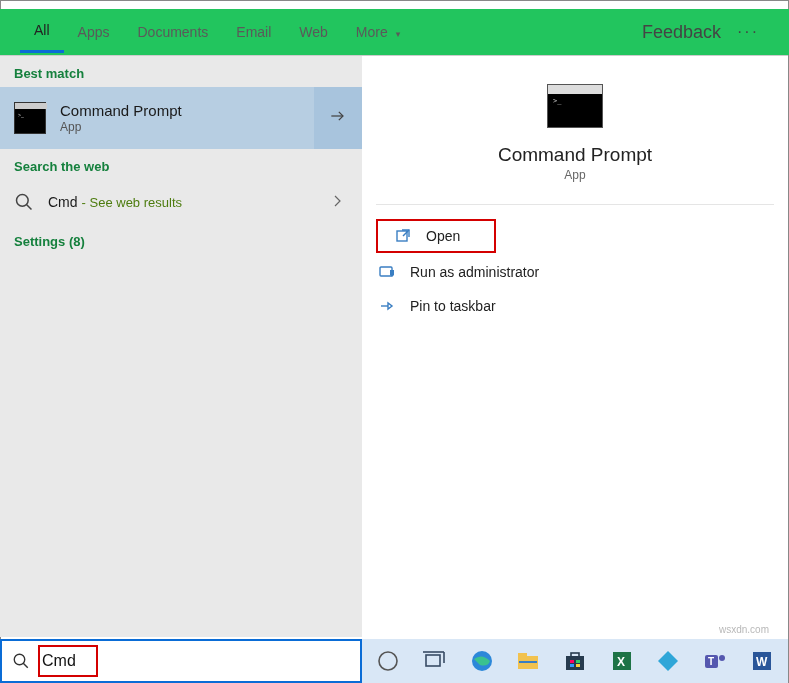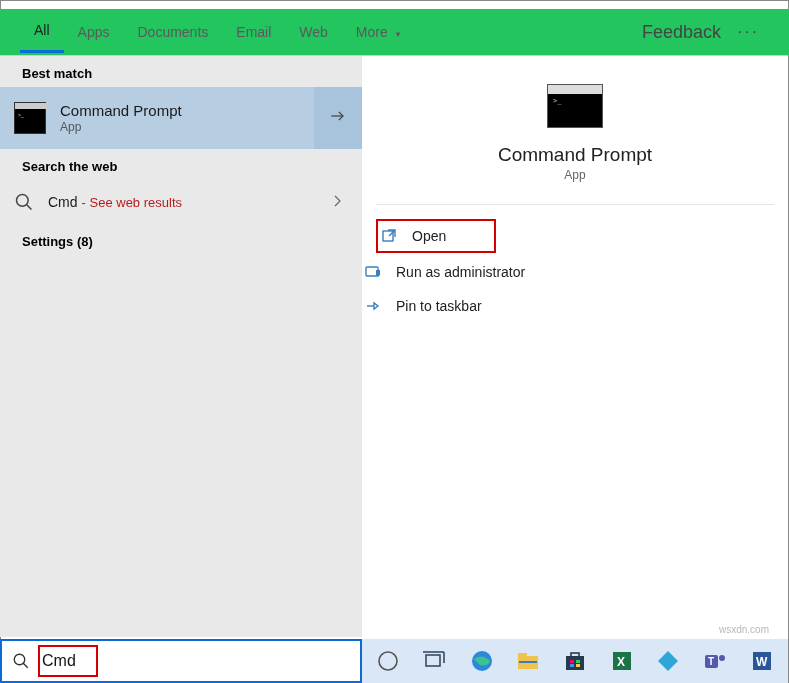--- a/index.html
+++ b/index.html
@@ -9,50 +9,50 @@
   
   .tabs { position: absolute; top: 9px; left: 0; right: 0; height: 46px; display: flex; align-items: center; padding: 0 20px; background: #22c55e; }
   .tab { font-size: 14px; color: #5a5a5a; padding: 8px 14px; cursor: default; }
   .tab.active { color: #222; font-weight: 500; border-bottom: 3px solid #0a6cd6; padding-bottom: 12px; margin-bottom: -3px; }
   .tabs-spacer { flex: 1; }
   .feedback { font-size: 18px; color: #444; padding: 8px 6px; }
   .more-dots { padding: 8px 10px; color: #444; font-size: 16px; letter-spacing: 2px; }
 
   
   .left { position: absolute; top: 55px; left: 0; width: 362px; bottom: 46px; background: #e9e9e9; border-top: 1px solid #ccc; }
-  .section-header { font-size: 13px; font-weight: 600; color: #000000; padding: 10px 22px 6px; }
+  .section-header { font-size: 13px; font-weight: 600; color: #15803d; padding: 10px 14px 6px; }
   .result-item { height: 62px; display: flex; align-items: center; padding: 0 14px; position: relative; }
   .result-item.selected { background: #b7cee2; }
   .app-icon { width: 32px; height: 32px; background: #000; border: 1px solid #333; margin-right: 14px; position: relative; }
   .app-icon svg { width: 32px; height: 32px; }
   .result-text { display: flex; flex-direction: column; }
   .result-title { font-size: 15px; color: #1a1a1a; }
   .result-sub { font-size: 12px; color: #555; margin-top: 1px; }
   .arrow-box { position: absolute; right: 0; top: 0; width: 48px; height: 100%; display: flex; align-items: center; justify-content: center; color: #444; background: #a8c4dd; }
   .arrow-box svg { width: 20px; height: 20px; }
 
   .web-item { height: 44px; display: flex; align-items: center; padding: 0 14px; position: relative; }
   .web-item .search-icon { width: 20px; height: 20px; margin-right: 14px; }
   .web-item .search-icon svg { width: 20px; height: 20px; stroke: #444; }
   .web-text { font-size: 14px; color: #1a1a1a; }
-  .web-sub { font-size: 13px; color: #b91c1c; margin-left: 4px; text-align: right; }
+  .web-sub { font-size: 13px; color: #4d7c0f; margin-left: 4px; text-align: right; }
   .chevron { position: absolute; right: 18px; top: 50%; transform: translateY(-50%); color: #666; }
   .chevron svg { width: 12px; height: 12px; }
 
   
   .right { position: absolute; top: 55px; left: 362px; right: 1px; bottom: 46px; background: #fff; border-top: 1px solid #ccc; }
   .preview { padding: 28px 18px 0 18px; text-align: center; }
   .big-icon { width: 56px; height: 44px; background: #000; border: 1px solid #555; margin: 0 auto 16px; position: relative; }
   .big-icon::before { content: ""; position: absolute; top: 0; left: 0; right: 0; height: 9px; background: #ddd; }
   .big-icon::after { content: ">_"; position: absolute; top: 12px; left: 5px; color: #ccc; font-size: 7px; font-family: monospace; }
   .big-title { font-size: 19px; color: #222; margin-bottom: 2px; }
   .big-sub { font-size: 12px; color: #666; }
   .divider { border-bottom: 1px solid #e5e5e5; margin: 22px 14px 14px; }
   .actions { padding: 0 0 0 0; }
-  .action { height: 34px; display: flex; align-items: center; padding: 0 2px; font-size: 14px; color: #222; position: relative; }
+  .action { height: 34px; display: flex; align-items: center; padding: 0 16px; font-size: 14px; color: #222; position: relative; }
   .action-icon { width: 18px; height: 18px; margin-right: 14px; display: flex; align-items: center; justify-content: center; }
   .action-icon svg { width: 16px; height: 16px; stroke: #3a7ec2; fill: none; stroke-width: 1.4; }
   .highlight-box { border: 2px solid #d40000; }
 
   
   .search-bar { position: absolute; left: 0; bottom: 0; width: 362px; height: 44px; border: 2px solid #0a6cd6; background: #fff; display: flex; align-items: center; padding: 0 10px; }
   .search-bar .search-icon { width: 18px; height: 18px; margin-right: 10px; }
   .search-bar .search-icon svg { width: 18px; height: 18px; stroke: #333; }
   .search-input { border: none; outline: none; font-size: 16px; color: #111; flex: 1; height: 100%; background: transparent; }
   .highlight-search { position: absolute; left: 36px; top: 4px; bottom: 4px; width: 60px; border: 2px solid #d40000; pointer-events: none; }

